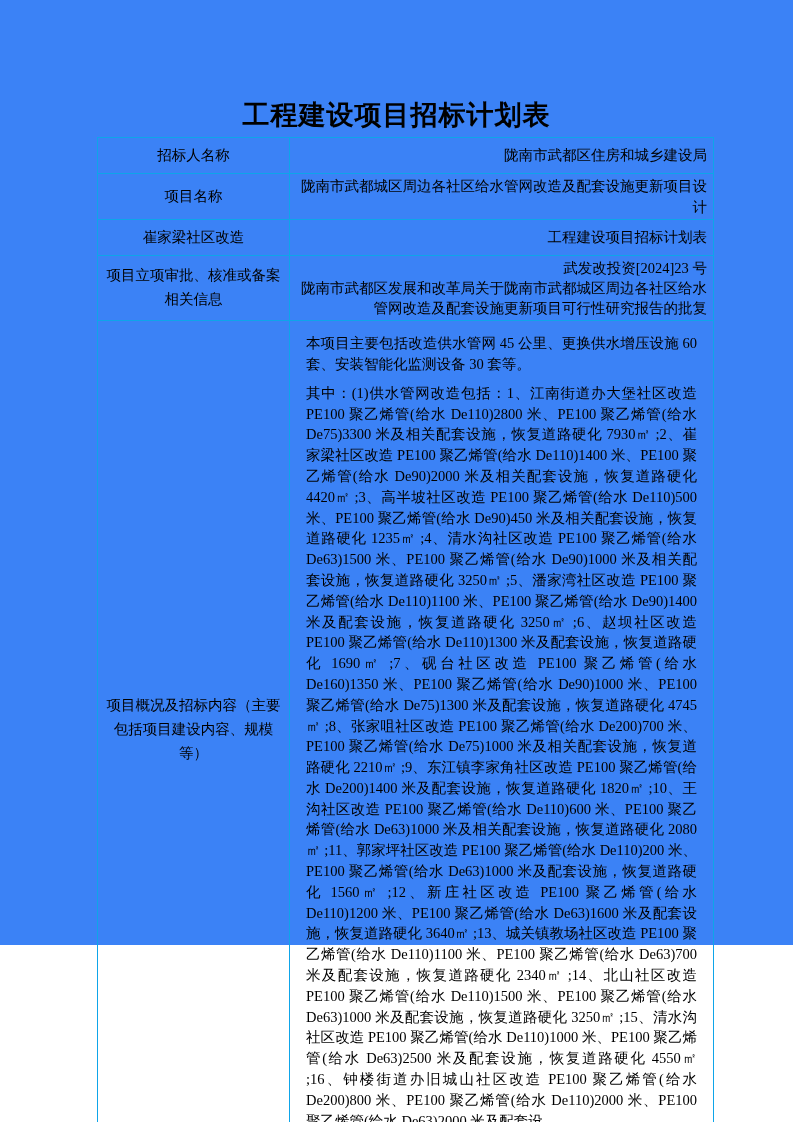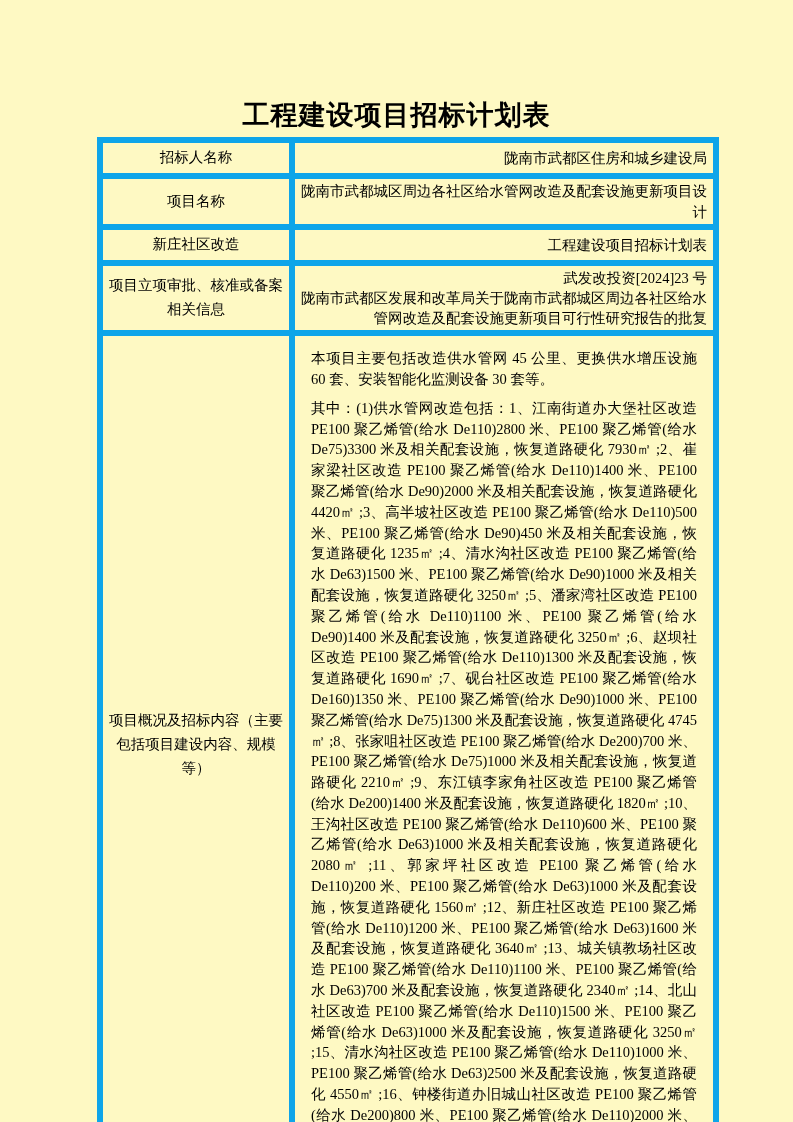--- a/index.html
+++ b/index.html
@@ -8,22 +8,22 @@
     height: 1122px;
     background: #ffffff;
     font-family: "Liberation Serif", "DejaVu Serif", serif;
     color: #000000;
     position: relative;
     overflow: hidden;
   }
   .page {
     position: absolute;
     top: 0; left: 0;
-    width: 793px; height: 1122px;
-    background: #fef9c3;
+    width: 793px; height: 945px;
+    background: #3b82f6;
   }
   .doc-title {
     position: absolute;
     top: 97px;
     left: 0;
     width: 100%;
     text-align: center;
     font-family: "Liberation Sans", "DejaVu Sans", sans-serif;
     font-weight: 700;
     font-size: 27px;
@@ -34,21 +34,21 @@
     position: absolute;
     top: 137px;
     left: 97px;
     width: 616px;
     border-collapse: collapse;
     table-layout: fixed;
   }
   col.c1 { width: 192px; }
   col.c2 { width: 424px; }
   td {
-    border: 6px solid #0ea5e9;
+    border: 1px solid #0ea5e9;
     font-size: 14.5px;
     color: #000000;
     vertical-align: middle;
   }
   td.label-cell {
     text-align: center;
     padding: 2px 3px;
     line-height: 1.65;
   }
   td.value-cell-center {
@@ -88,21 +88,21 @@
       <td class="label-cell">招标人名称</td>
       <td class="value-cell-center">陇南市武都区住房和城乡建设局</td>
     </tr>
 
     <tr class="r2">
       <td class="label-cell">项目名称</td>
       <td class="value-cell-center">陇南市武都城区周边各社区给水管网改造及配套设施更新项目设计</td>
     </tr>
 
     <tr class="r3">
-      <td class="label-cell">新庄社区改造</td>
+      <td class="label-cell">崔家梁社区改造</td>
       <td class="value-cell-center">工程建设项目招标计划表</td>
     </tr>
 
     <tr class="r4">
       <td class="label-cell">项目立项审批、核准或备案相关信息</td>
       <td class="value-cell-center">
         <div class="approval-line">武发改投资[2024]23 号</div>
         <div class="approval-line">陇南市武都区发展和改革局关于陇南市武都城区周边各社区给水管网改造及配套设施更新项目可行性研究报告的批复</div>
       </td>
     </tr>

